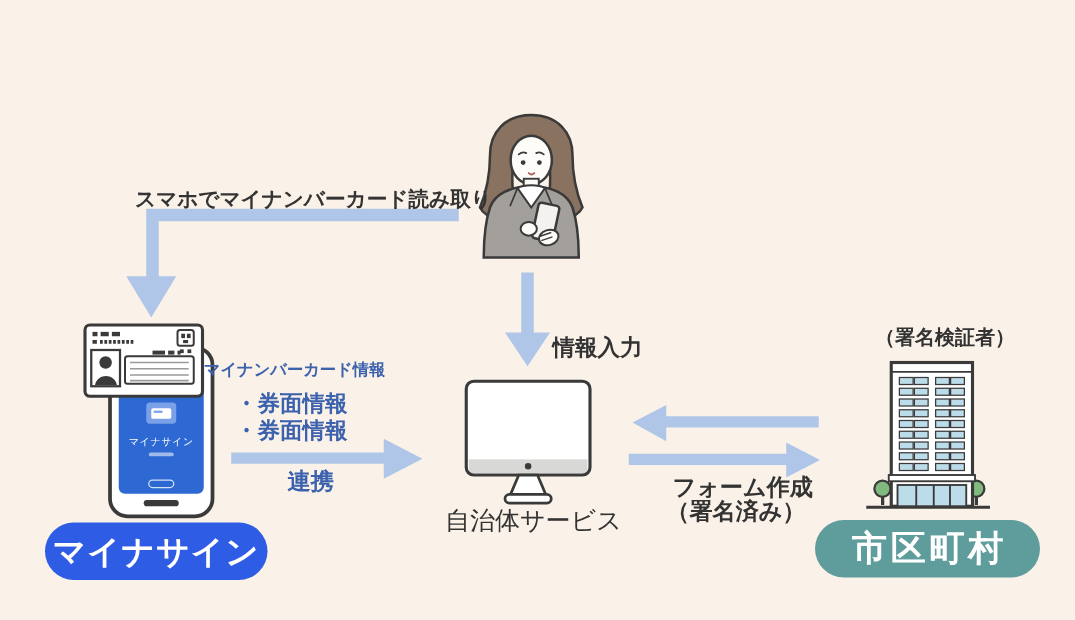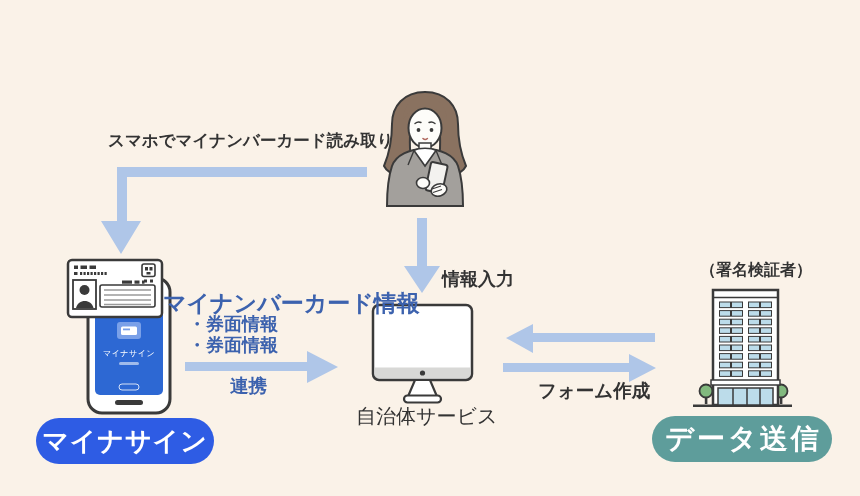--- a/index.html
+++ b/index.html
@@ -11,23 +11,23 @@
   svg{display:block;}
   .badge{
     position:absolute;display:flex;align-items:center;justify-content:center;
     color:#ffffff;font-weight:700;border-radius:999px;white-space:nowrap;
   }
   .badge.resident{left:331px;top:31px;width:190px;height:44px;font-size:27px;letter-spacing:7px;text-indent:7px;background:#e87f9e;}
   .badge.mynasign{left:36px;top:418px;width:178px;height:46px;font-size:26px;letter-spacing:1px;background:#2e5ce4;}
   .badge.municipality{left:652px;top:416px;width:180px;height:46px;font-size:28px;letter-spacing:3px;text-indent:3px;background:#5e9d9b;}
   .lbl{position:absolute;color:#333333;font-weight:600;white-space:nowrap;line-height:1.15;}
   .lbl.blue{color:#3c62ae;font-weight:700;}
-  .lbl.read{left:108px;top:132px;font-size:16.5px;}
+  .lbl.read{left:108px;top:151px;font-size:16.5px;}
   .lbl.info-input{left:442px;top:229px;font-size:18px;margin-top:40px;}
-  .lbl.card-title{left:163px;top:290px;font-size:23px;}
+  .lbl.card-title{left:163px;top:290px;font-size:13px;}
   .lbl.card-item1{left:188px;top:314px;font-size:18px;}
   .lbl.card-item2{left:188px;top:335px;font-size:18px;}
   .lbl.renkei{left:230px;top:375px;font-size:18.5px;text-align:center;}
   .lbl.service{left:356px;top:405px;width:136px;text-align:center;font-size:20px;font-weight:400;}
   .lbl.form{left:542px;top:304px;font-size:18.5px;}
   .lbl.send1{left:538px;top:380px;font-size:18.5px;}
   .lbl.send2{left:533px;top:399px;font-size:18.5px;}
   .lbl.verifier{left:700px;top:261px;font-size:16px;}
   .arrows{position:absolute;left:0;top:0;}
 </style>
@@ -165,25 +165,26 @@
         <rect x="70.5" y="88.8" width="11" height="5.6"></rect>
     </g>
     <rect x="21" y="98" width="69" height="5" fill="#ffffff" stroke="#3a3a3a" stroke-width="1.5"></rect>
     <rect x="28" y="106" width="55" height="17" fill="#bcdcea" stroke="#3a3a3a" stroke-width="1.5"></rect>
     <line x1="43" y1="106" x2="43" y2="123" stroke="#3a3a3a" stroke-width="1.5"></line>
     <line x1="57" y1="106" x2="57" y2="123" stroke="#3a3a3a" stroke-width="1.5"></line>
     <line x1="70" y1="106" x2="70" y2="123" stroke="#3a3a3a" stroke-width="1.5"></line>
   </svg>
 
   <div class="badge mynasign">マイナサイン</div>
-  <div class="badge municipality">データ送信</div>
+  <div class="badge municipality">市区町村</div>
 
   <div class="lbl read">スマホでマイナンバーカード読み取り</div>
   <div class="lbl info-input">情報入力</div>
   <div class="lbl blue card-title">マイナンバーカード情報</div>
   <div class="lbl blue card-item1">・券面情報</div>
   <div class="lbl blue card-item2">・券面情報</div>
   <div class="lbl blue renkei">連携</div>
   <div class="lbl service">自治体サービス</div>
   <div class="lbl send1">フォーム作成</div>
+  <div class="lbl send2">（署名済み）</div>
   <div class="lbl verifier">（署名検証者）</div>
 
 </div>
 
 </body></html>

